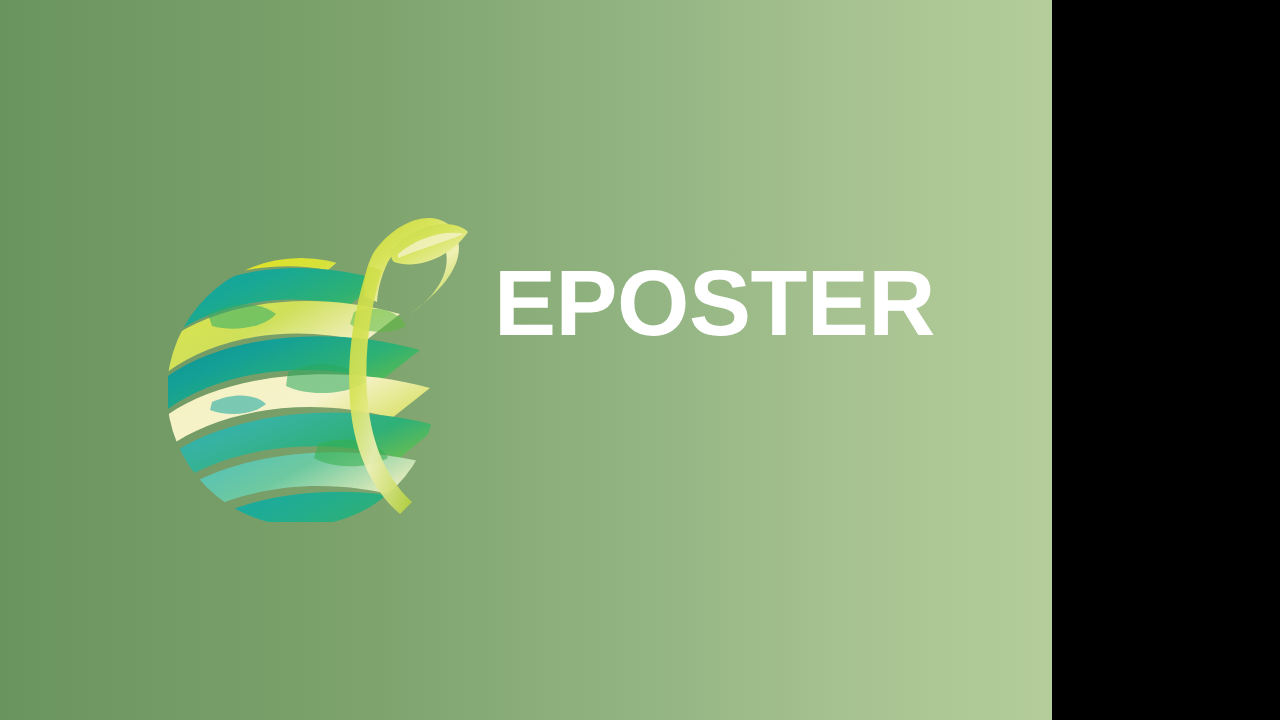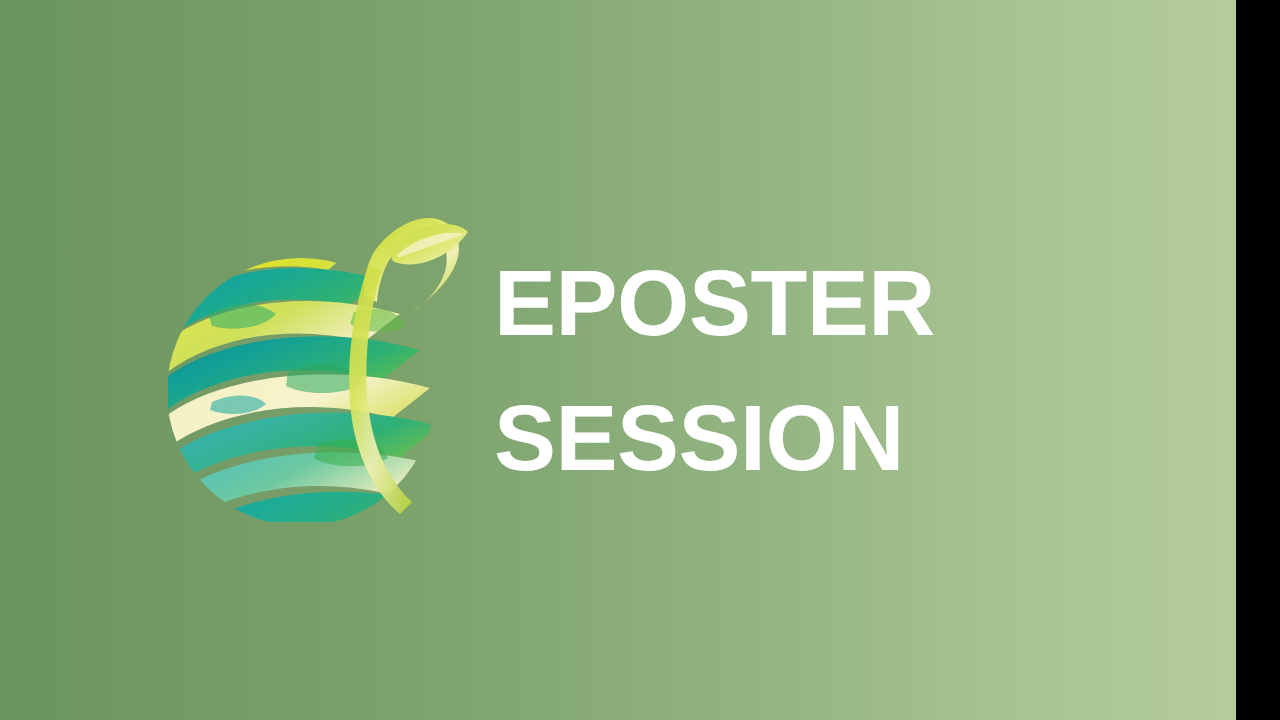--- a/index.html
+++ b/index.html
@@ -3,21 +3,21 @@
 <meta charset="utf-8">
 <title>EPOSTER SESSION</title>
 <style>
   html, body {
     margin: 0;
     padding: 0;
     background: #000;
   }
   #slide {
     position: relative;
-    width: 1236px;
+    width: 1052px;
     height: 720px;
     overflow: hidden;
     background: linear-gradient(90deg, #6a945e 0%, #7ea36d 35%, #93b583 62%, #a8c391 82%, #b4cd9a 100%);
     font-family: "Liberation Sans", sans-serif;
   }
 
   
   #logo-mark {
     position: absolute;
     left: 168px;
@@ -172,16 +172,15 @@
                L 244,306 C 222,286 206,254 201,216 C 194,166 202,112 214,74 Z" fill="url(#gTail)" opacity="0.92"></path>
 
       <path d="M 226,52 C 250,26 286,22 300,36 C 282,62 248,74 226,66
                C 222,62 222,56 226,52 Z" fill="url(#gLeaf)"></path>
       <path d="M 230,58 C 252,40 278,34 296,38 C 276,46 250,54 230,62 Z" fill="#f6f3cf" opacity="0.75"></path>
     </svg>
   </div>
 
   <div id="wordmark">
     <div class="wm-line">EPOSTER</div>
-    <div class="wm-line">SESSION</div>
   </div>
 
 </div>
 
 </body></html>

